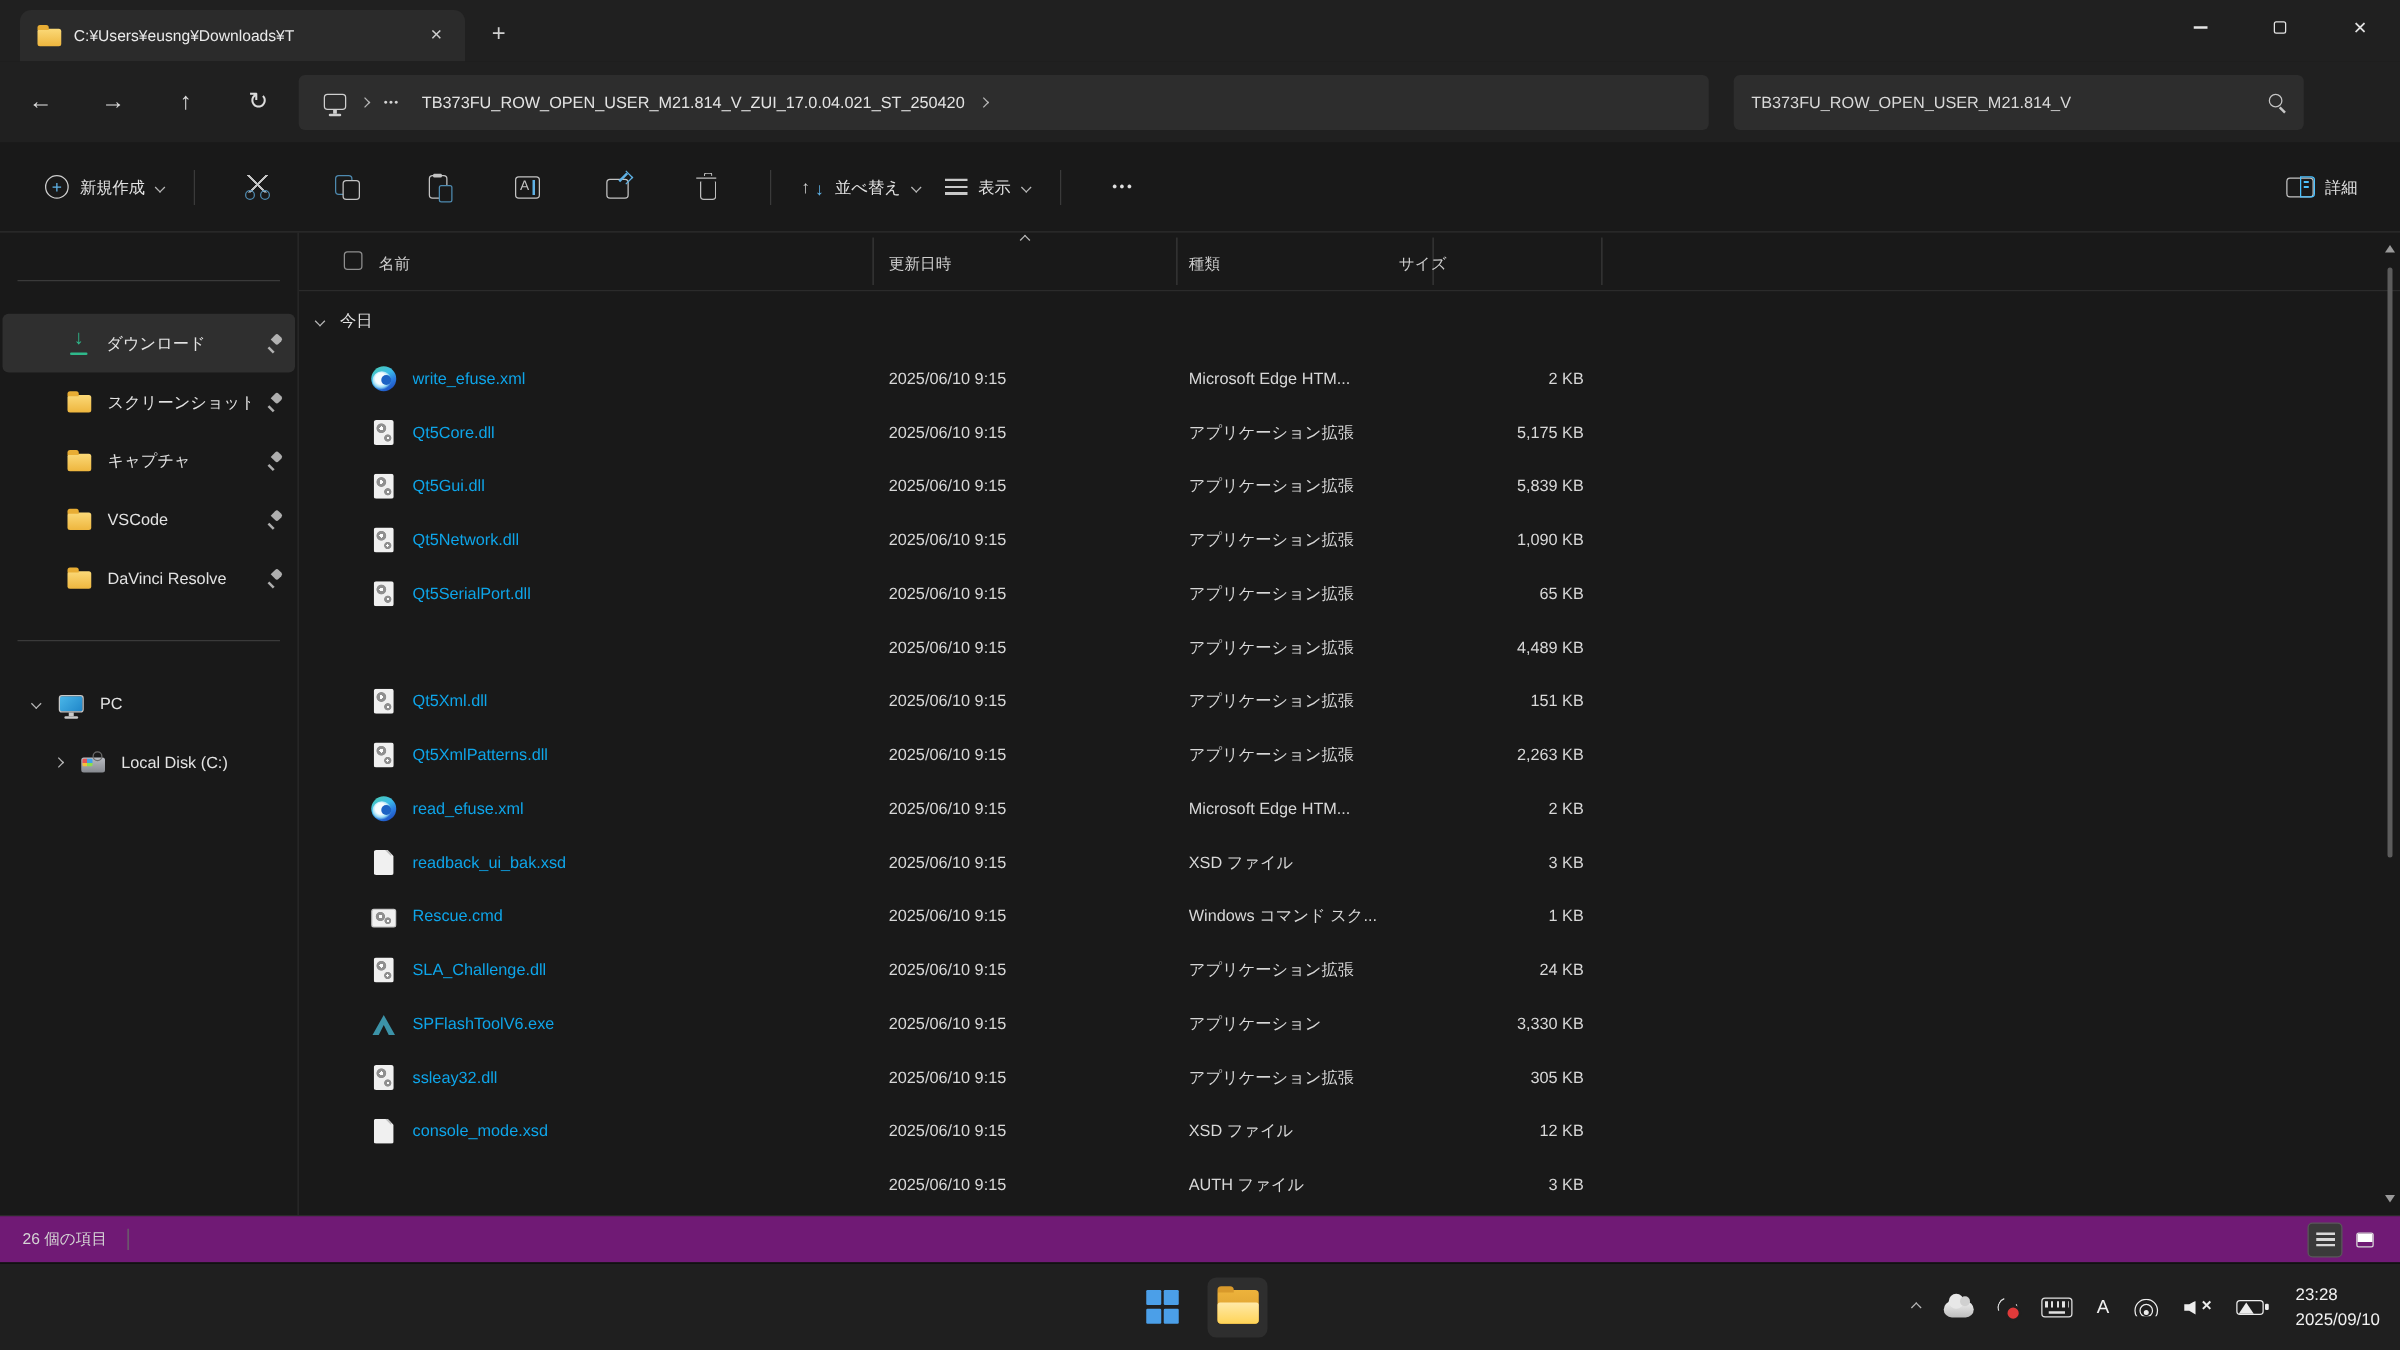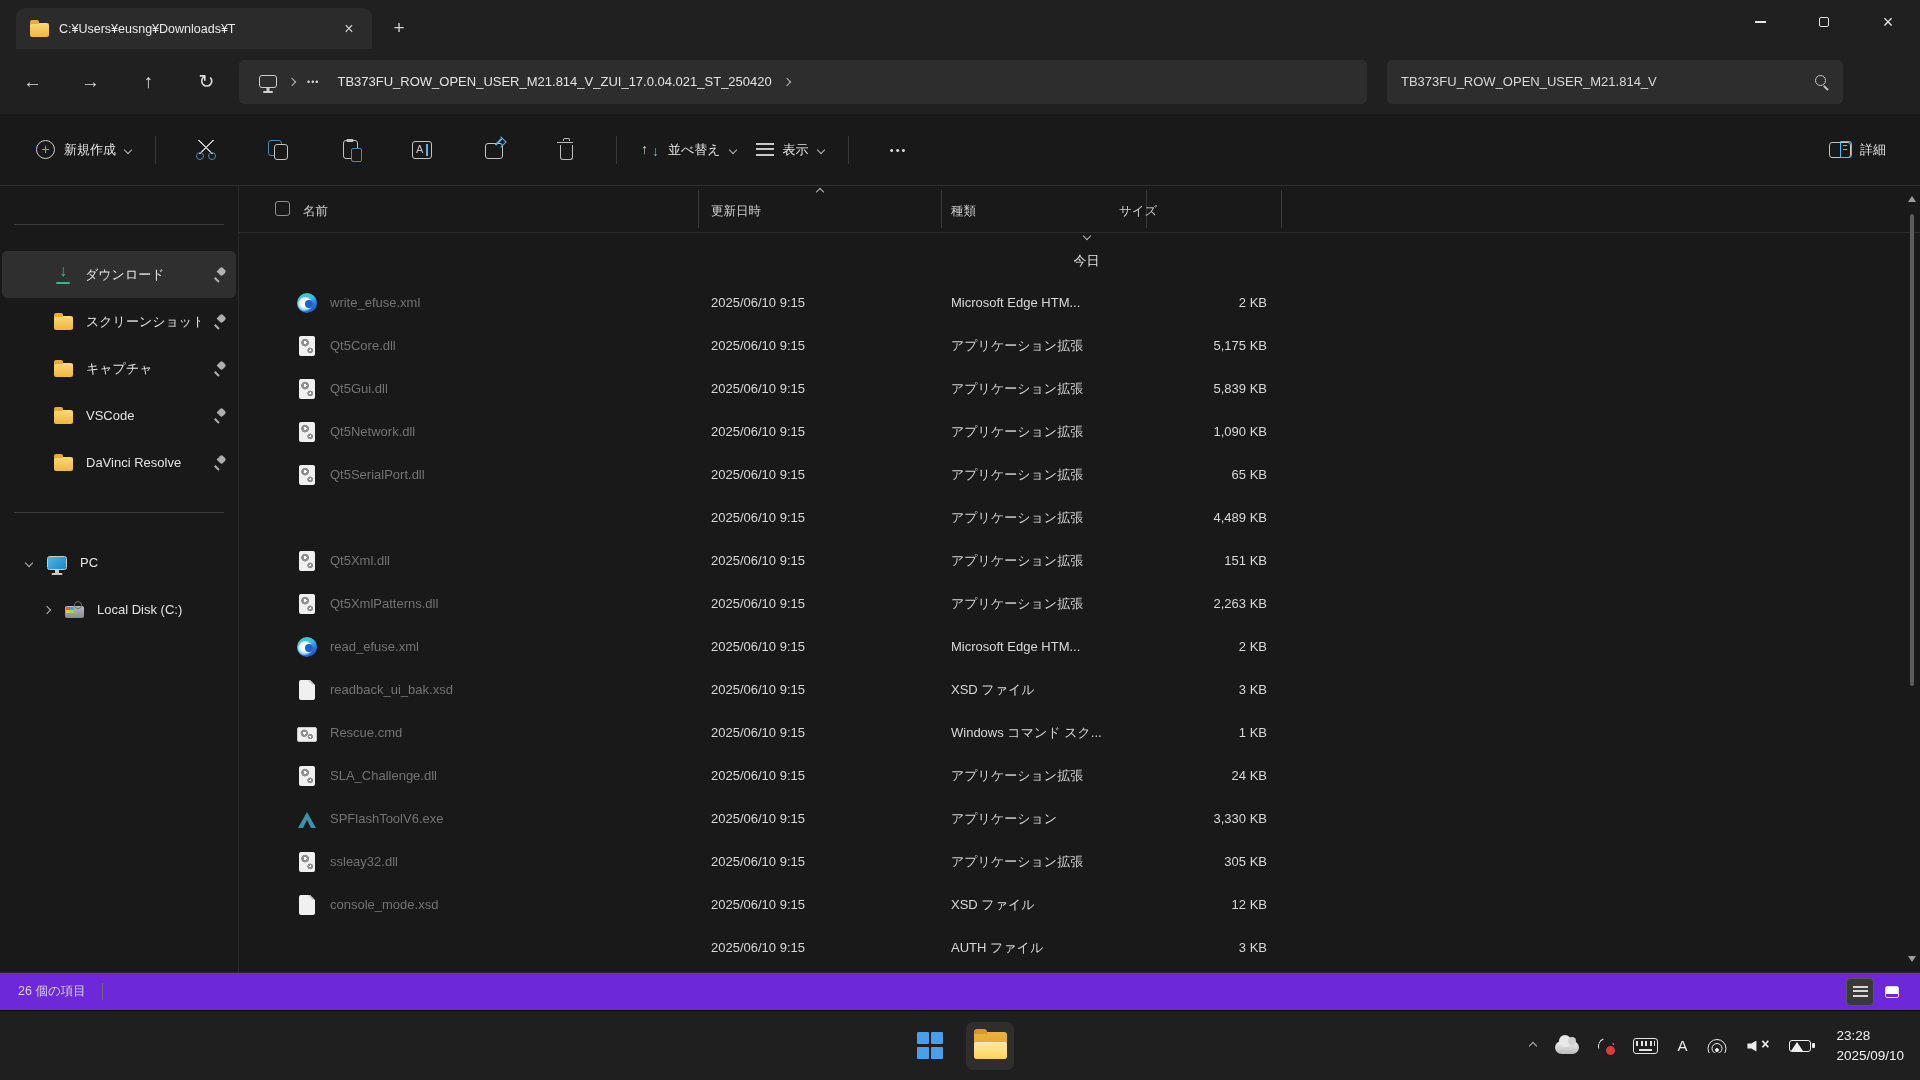--- a/index.html
+++ b/index.html
@@ -118,24 +118,24 @@
 
   
   .content{position:relative;flex:1;}
   .list-header{position:relative;height:47px;border-bottom:1px solid #2b2b2b;font-size:12.5px;color:#cfcfcf;}
   .list-header .hlbl{position:absolute;top:17px;}
   .h-check{position:absolute;left:36px;top:15px;width:15px;height:15px;border:1.5px solid #8f8f8f;border-radius:3px;}
   .h-name{left:64px;} .h-date{left:472px;} .h-type{left:712px;} .h-size{left:880px;}
   .h-sep{position:absolute;top:4px;bottom:4px;width:1px;background:#3a3a3a;}
   .sort-caret{position:absolute;left:578px;top:3px;}
   .rows{position:relative;}
-  .group-row{height:48px;display:flex;align-items:center;gap:13px;padding-left:14px;font-size:13px;color:#e3e3e3;flex-direction:column;}
+  .group-row{height:48px;display:flex;align-items:center;gap:13px;padding-left:14px;font-size:13px;color:#e3e3e3;}
   .file-row{position:relative;height:43px;font-size:13px;color:#d8d8d8;}
   .c-name{position:absolute;left:58px;top:0;bottom:0;width:400px;display:flex;align-items:center;gap:13px;}
-  .f-label{white-space:nowrap;overflow:hidden;color:#737373;}
+  .f-label{white-space:nowrap;overflow:hidden;color:#0ea5e9;}
   .c-date{position:absolute;left:472px;top:0;bottom:0;width:225px;display:flex;align-items:center;}
   .c-type{position:absolute;left:712px;top:0;bottom:0;width:185px;display:flex;align-items:center;white-space:nowrap;overflow:hidden;}
   .c-size{position:absolute;left:880px;top:0;bottom:0;width:148px;display:flex;align-items:center;justify-content:flex-end;}
   .ficon{width:20px;height:21px;flex:none;position:relative;}
   .ficon-edge{height:20px;border-radius:50%;overflow:hidden;background:linear-gradient(150deg,#49c9b1 5%,#3dbde8 40%,#2b7de0 65%,#1d4fc0 90%);}
   .ficon-edge::before{content:"";position:absolute;left:1px;top:4px;width:15px;height:15px;border-radius:50%;
       background:radial-gradient(circle at 45% 40%,#f4fcff 0 36%,#9adcf5 55%,rgba(60,150,230,0) 72%);}
   .ficon-edge::after{content:"";position:absolute;left:8px;top:7px;width:8px;height:8px;border-radius:50%;background:#1e63c4;}
   .ficon-dll{width:16px;height:20px;margin:1px 2px 0;border-radius:2px;
       background:radial-gradient(circle at 38% 33%,#fdfdfd 0 1.5px,#8f8f8f 1.5px 3.6px,rgba(0,0,0,0) 4.2px),
@@ -150,21 +150,21 @@
   .ficon-spflash::before{content:"";position:absolute;left:1px;bottom:1px;border-left:9px solid transparent;border-right:9px solid transparent;border-bottom:16px solid #3c93a8;}
   .ficon-spflash::after{content:"";position:absolute;left:6px;bottom:1px;border-left:4px solid transparent;border-right:4px solid transparent;border-bottom:8px solid #191919;}
 
   
   .scrollbar{position:absolute;right:2px;top:6px;bottom:6px;width:12px;}
   .sb-up{position:absolute;top:4px;left:2px;width:0;height:0;border-left:4px solid transparent;border-right:4px solid transparent;border-bottom:6px solid #9a9a9a;}
   .sb-down{position:absolute;bottom:4px;left:2px;width:0;height:0;border-left:4px solid transparent;border-right:4px solid transparent;border-top:6px solid #9a9a9a;}
   .sb-thumb{position:absolute;top:22px;left:4px;width:4px;height:472px;background:#5c5c5c;border-radius:2px;}
 
   
-  .statusbar{height:38px;background:#6d28d9;border-top:1px solid #2b2b2b;display:flex;align-items:center;padding:0 14px 0 18px;font-size:12.5px;color:#d5d5d5;}
+  .statusbar{height:38px;background:#701a75;border-top:1px solid #2b2b2b;display:flex;align-items:center;padding:0 14px 0 18px;font-size:12.5px;color:#d5d5d5;}
   .status-div{width:1px;height:17px;background:#6a6a6a;margin-left:16px;}
   .status-spacer{flex:1;}
   .view-toggle{width:28px;height:28px;display:flex;align-items:center;justify-content:center;border-radius:4px;margin-left:4px;}
   .view-toggle.active{background:#3a3a3a;border:1px solid #585858;}
   .vt-lines{width:15px;height:11px;background:linear-gradient(#d8d8d8 0 2px,transparent 2px 4.5px,#d8d8d8 4.5px 6.5px,transparent 6.5px 9px,#d8d8d8 9px 11px);}
   .vt-thumb{width:14px;height:12px;border:1.6px solid #d8d8d8;border-radius:2px;background:linear-gradient(#fff 0 70%,transparent 70%);}
 
   
   .taskbar{position:relative;height:70px;background:#1f1f1f;border-top:1px solid #0d0d0d;}
   .task-center{position:absolute;left:50%;top:0;bottom:0;transform:translateX(-50%);display:flex;align-items:center;gap:12px;}

